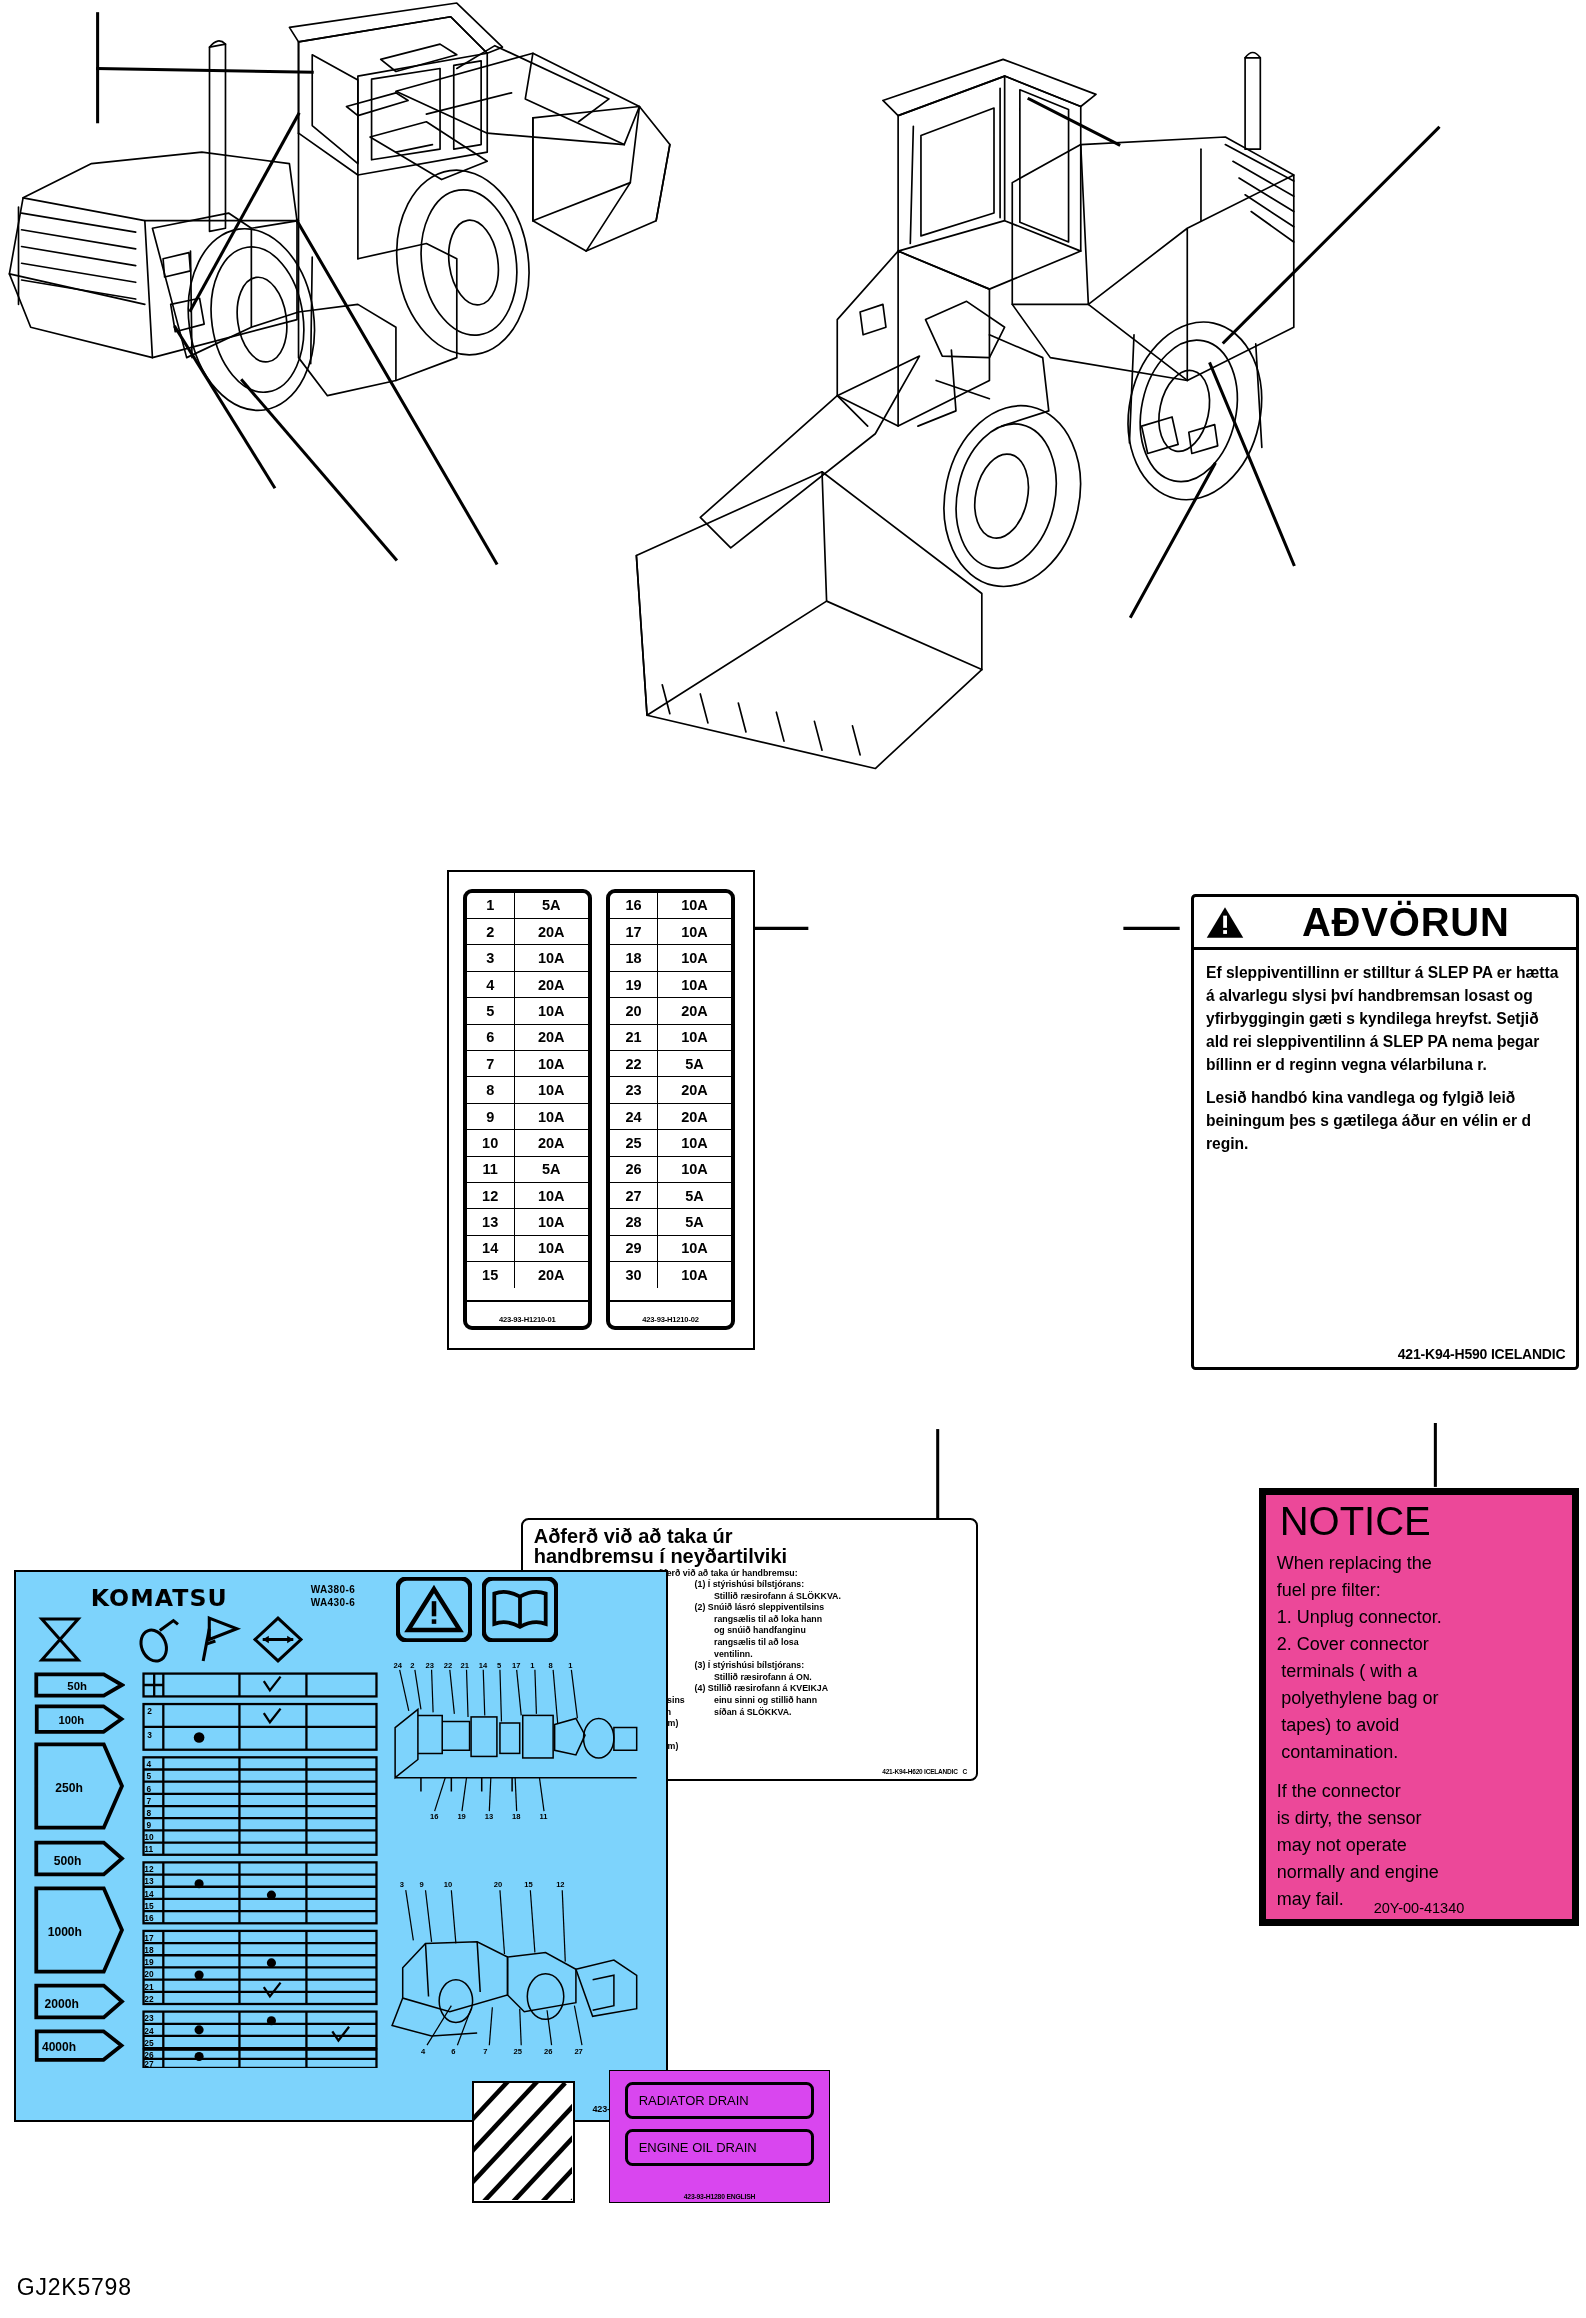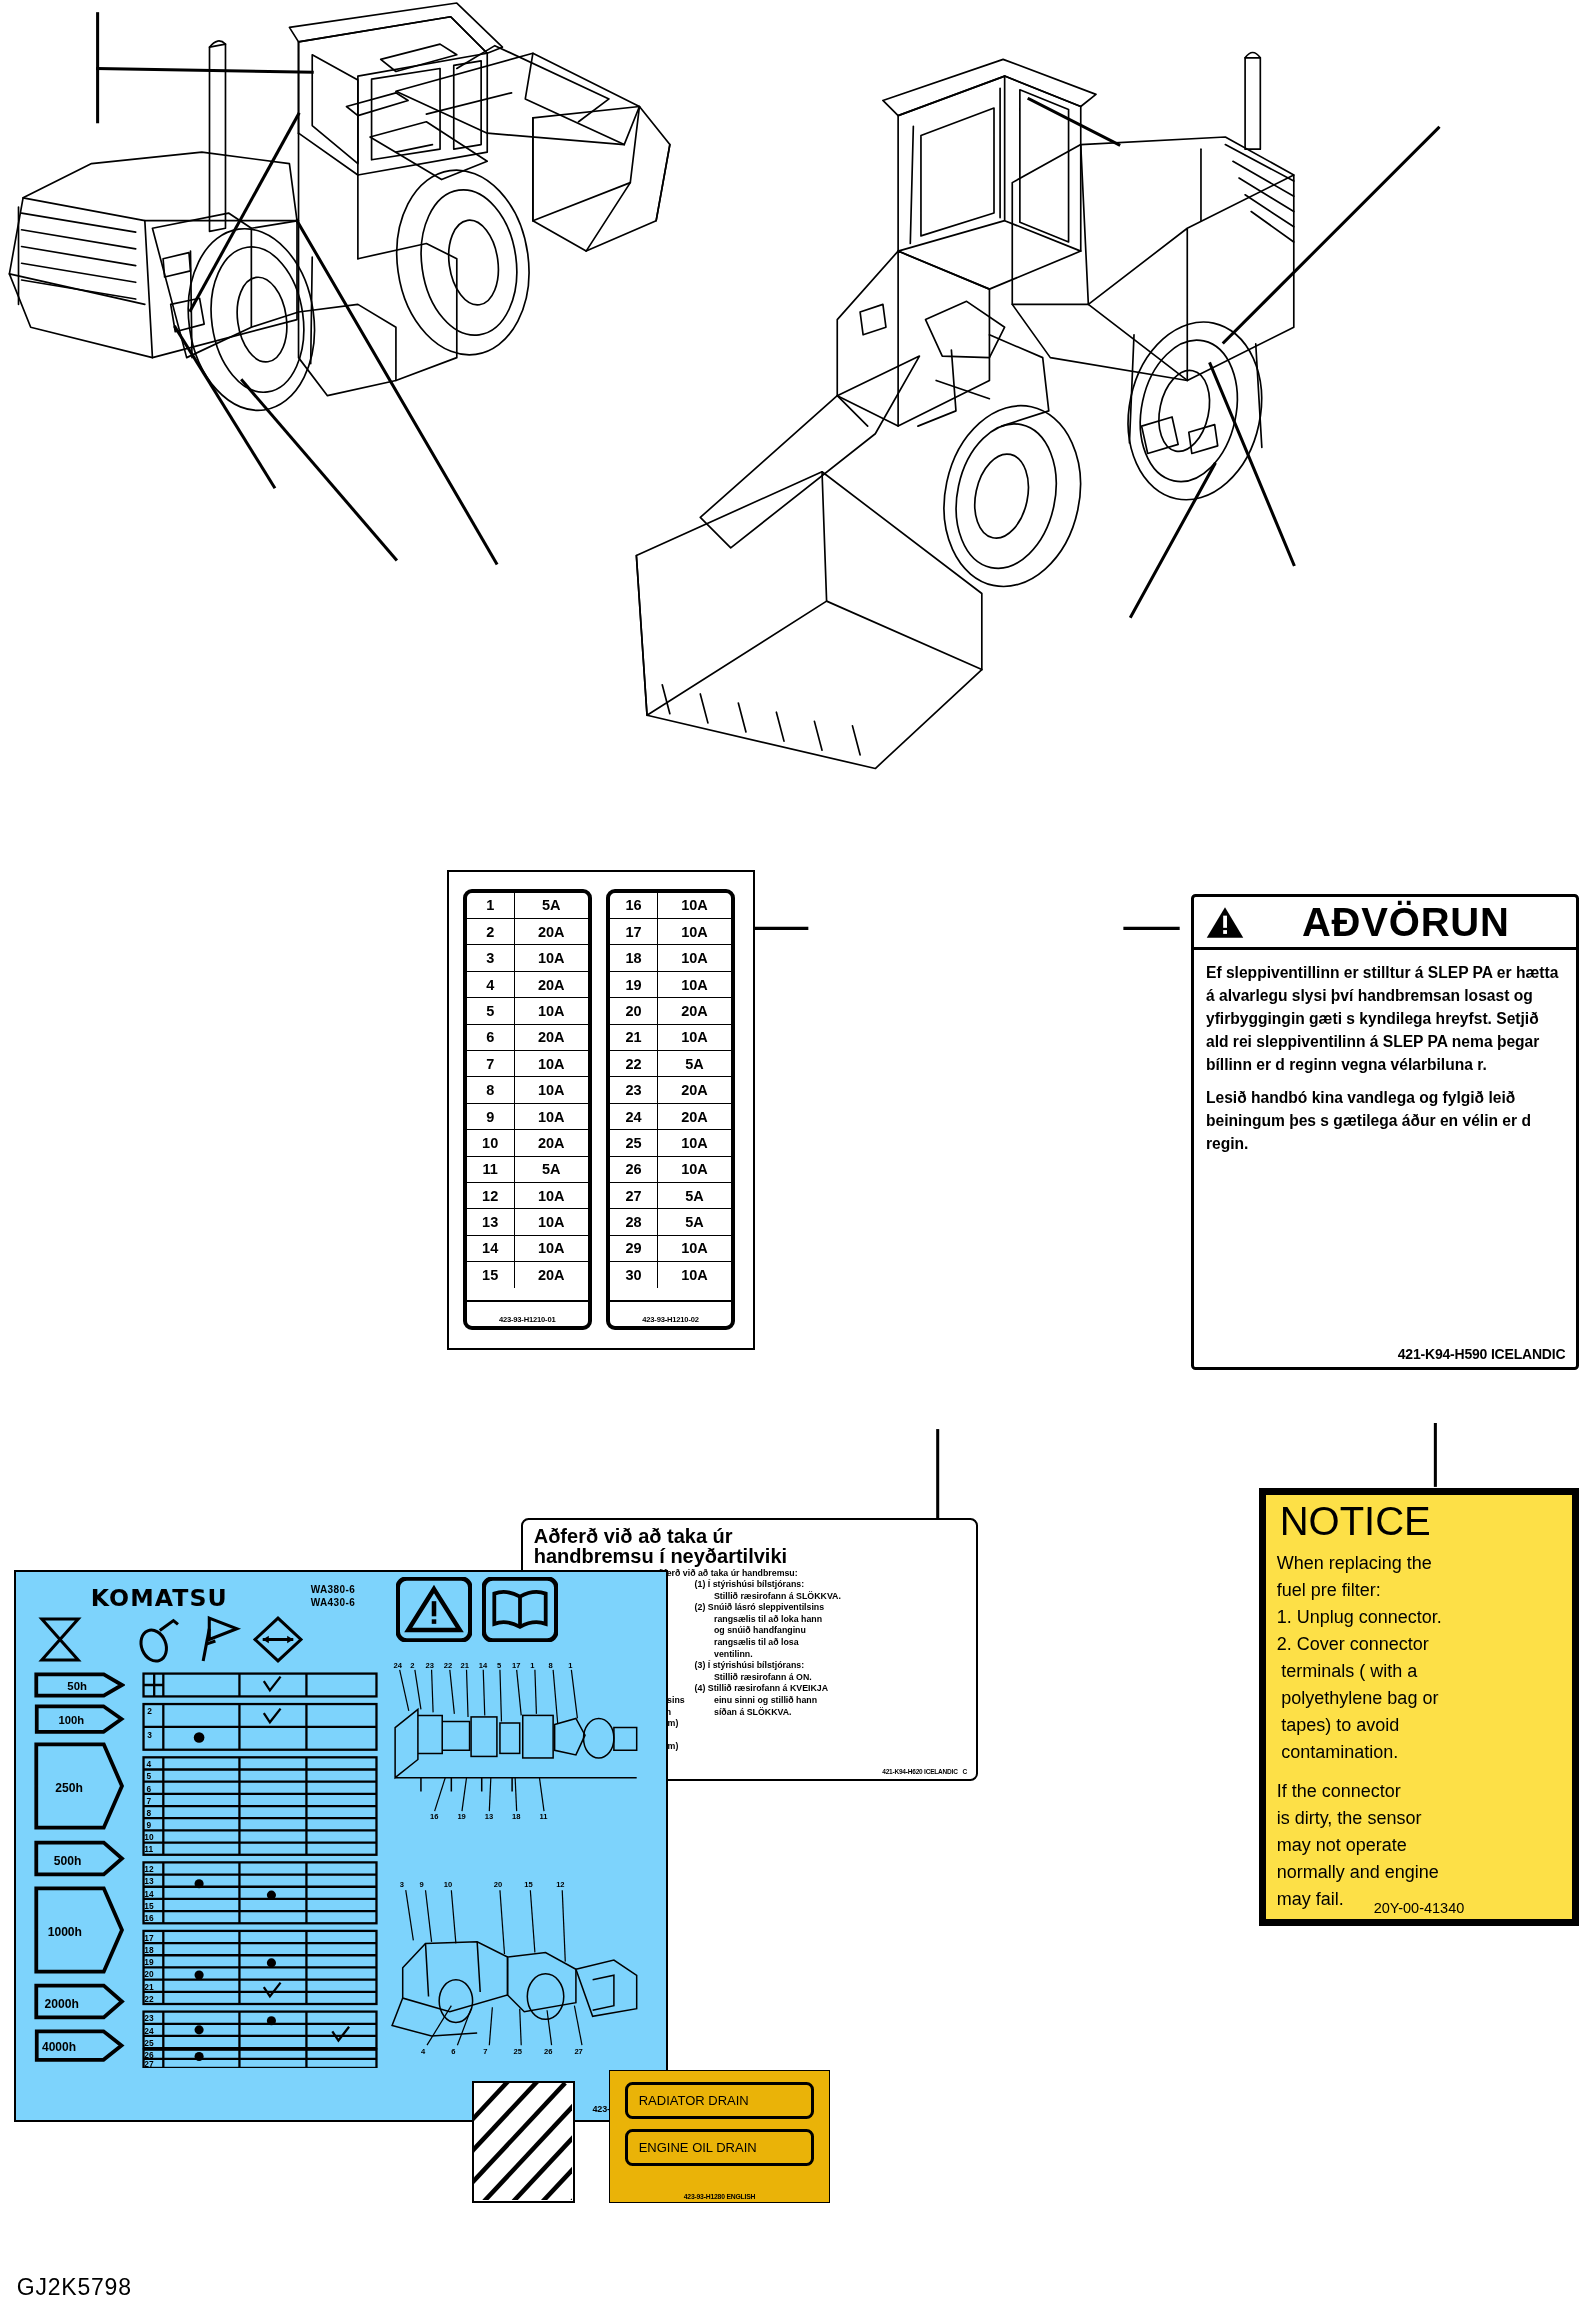--- a/index.html
+++ b/index.html
@@ -35,38 +35,38 @@
   #hb-left{width:164px;position:relative;}
   #hb-right{flex:1;font-size:8.8px;font-weight:bold;line-height:11.6px;padding-right:4.6px;}
   #hb-right .hd{margin-left:-35px;}
   #hb-right .i1{padding-left:7.6px;}
   #hb-right .i2{padding-left:27px;}
   #hb-bottom{position:absolute;left:10.7px;bottom:26px;font-size:8.8px;font-weight:bold;line-height:11.6px;}
   #hb-bottom .hd2{margin-left:-6px;}
   #hb-pn{position:absolute;right:9px;bottom:3.8px;font-size:6.5px;font-weight:bold;letter-spacing:-0.2px;}
 
   
-  #notice{left:1259px;top:1488px;width:320px;height:438px;border:7.6px solid #000;background:#fde047;box-sizing:border-box;}
+  #notice{left:1259px;top:1488px;width:320px;height:438px;border:7.6px solid #000;background:#ec4899;box-sizing:border-box;}
   #notice-title{font-size:40px;font-weight:normal;line-height:47px;padding:3px 0 0 13.7px;}
   #notice-body{padding:4.6px 7.6px 0 10.7px;font-size:18px;line-height:27px;}
   #notice-body .ind{padding-left:4.6px;}
   #notice-pn{position:absolute;left:0;bottom:3px;width:100%;text-align:center;font-size:14.5px;}
 
   
   #maint{left:13.7px;top:1570px;width:654px;height:552px;border:2.3px solid #000;background:#7dd3fc;box-sizing:border-box;}
   #komatsu{position:absolute;left:75px;top:12px;font-size:23.6px;font-weight:bold;letter-spacing:1.1px;
      font-family:"DejaVu Sans",sans-serif;}
   #models{position:absolute;left:295px;top:10.7px;font-size:10px;font-weight:bold;line-height:13.7px;letter-spacing:0.4px;}
   #maint-pn{position:absolute;right:18px;bottom:6px;font-size:9px;font-weight:bold;letter-spacing:-0.2px;}
 
   
   #hatch{left:472px;top:2081px;width:103px;height:122px;border:2.3px solid #000;background:#fff;box-sizing:border-box;overflow:hidden;}
 
   
-  #drains{left:609px;top:2070px;width:221px;height:133px;border:1.5px solid #000;background:#eab308;box-sizing:border-box;}
+  #drains{left:609px;top:2070px;width:221px;height:133px;border:1.5px solid #000;background:#d946ef;box-sizing:border-box;}
   .drainbox{margin:10.7px auto 0 auto;width:189px;height:37px;border:3.8px solid #000;border-radius:7.6px;
       display:flex;align-items:center;padding-left:10.7px;font-size:13px;box-sizing:border-box;}
   #drain-pn{position:absolute;left:0;bottom:2.3px;width:100%;text-align:center;font-size:6.8px;font-weight:bold;letter-spacing:-0.2px;}
 
   #sheetno{position:absolute;left:16.7px;top:2274px;font-size:23px;letter-spacing:0.8px;}
 </style>
 </head>
 <body>
 
 <div class="abs" style="left:0;top:0;width:1587px;height:837px;">

